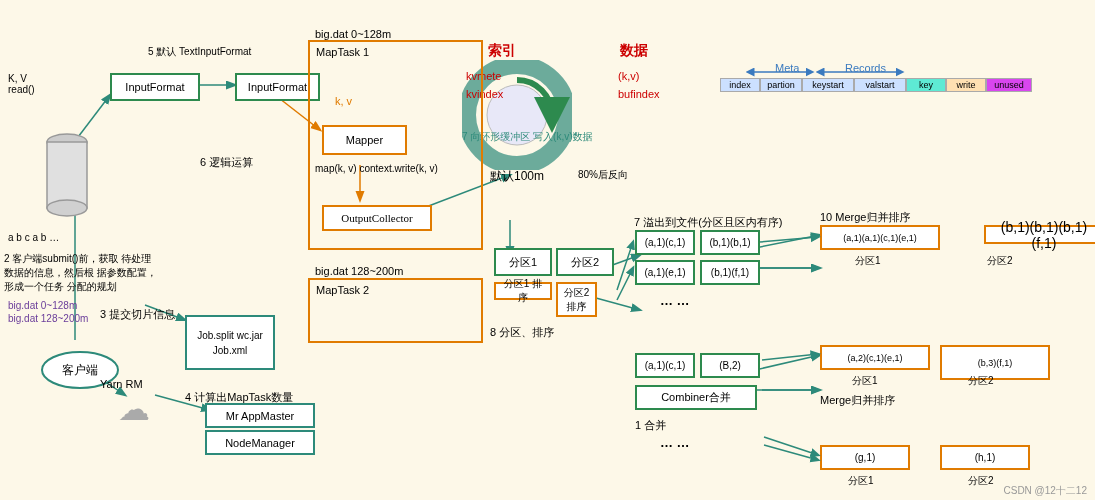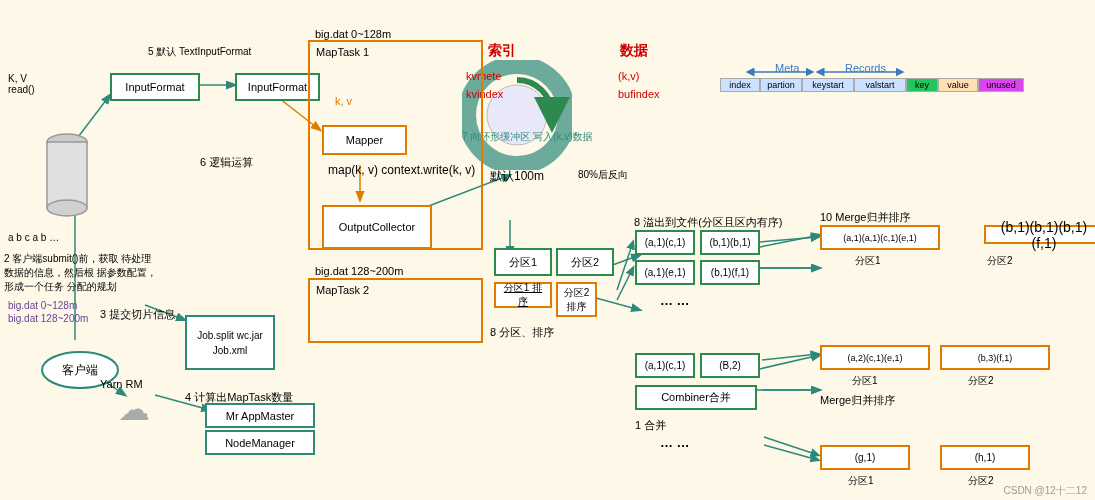--- a/index.html
+++ b/index.html
@@ -170,24 +170,24 @@
 <div class="text-label" style="left:200px;top:155px;font-size:11px;">6 逻辑运算</div>
 
 <div class="text-label" style="left:315px;top:28px;font-size:11px;">big.dat 0~128m</div>
 
 <div class="box box-orange" style="left:308px;top:40px;width:175px;height:210px;background:transparent;z-index:1;">
   <span style="position:absolute;top:4px;left:6px;font-size:11px;">MapTask 1</span>
 </div>
 
 <div class="box box-orange" style="left:322px;top:125px;width:85px;height:30px;z-index:2;">Mapper</div>
 
-<div class="text-label" style="left:328px;top:162px;font-size:12px;z-index:2;line-height:1.4;">map(k, v)
+<div class="text-label" style="left:315px;top:162px;font-size:10px;z-index:2;line-height:1.4;">map(k, v)
 context.write(k, v)</div>
 
-<div class="box box-orange" style="left:322px;top:205px;width:110px;height:44px;z-index:2;">OutputCollector</div>
+<div class="box box-orange" style="left:322px;top:205px;width:110px;height:26px;z-index:2;font-family:Liberation Serif, serif;">OutputCollector</div>
 
 <div class="text-label" style="left:335px;top:95px;font-size:11px;color:#e07b00;">k, v</div>
 
 <div class="text-label" style="left:315px;top:265px;font-size:11px;">big.dat 128~200m</div>
 
 <div class="box box-orange" style="left:308px;top:278px;width:175px;height:65px;background:transparent;">
   <span style="position:absolute;top:4px;left:6px;font-size:11px;">MapTask 2</span>
 </div>
 
 <svg style="position:absolute;left:462px;top:60px;width:110px;height:110px;" viewBox="0 0 110 110">
@@ -219,28 +219,28 @@
 <div class="text-label" style="left:462px;top:130px;font-size:10px;line-height:1.4;color:#2d8a7a;">7 向环形缓冲区
 写入(k,v)数据</div>
 
 <div class="text-label" style="left:490px;top:168px;font-size:12px;">默认100m</div>
 
 <div class="text-label" style="left:578px;top:168px;font-size:10px;">80%后反向</div>
 
 <div class="box box-green" style="left:494px;top:248px;width:58px;height:28px;">分区1</div>
 <div class="box box-green" style="left:556px;top:248px;width:58px;height:28px;">分区2</div>
 
-<div class="box box-orange" style="left:494px;top:282px;width:58px;height:26px;font-size:10px;text-decoration:underline;">分区1
+<div class="box box-orange" style="left:494px;top:282px;width:58px;height:18px;font-size:10px;">分区1
 排序</div>
 <div class="box box-orange" style="left:556px;top:282px;width:41px;height:35px;font-size:10px;">分区2
 排序</div>
 
 <div class="text-label" style="left:490px;top:325px;font-size:11px;">8 分区、排序</div>
 
-<div class="text-label" style="left:634px;top:215px;font-size:11px;">8 溢出到文件(分区且区内有序)</div>
+<div class="text-label" style="left:634px;top:215px;font-size:11px;">7 溢出到文件(分区且区内有序)</div>
 
 <div class="box box-green" style="left:635px;top:230px;width:60px;height:25px;font-size:10px;">(a,1)(c,1)</div>
 <div class="box box-green" style="left:700px;top:230px;width:60px;height:25px;font-size:10px;">(b,1)(b,1)</div>
 
 <div class="box box-green" style="left:635px;top:260px;width:60px;height:25px;font-size:10px;">(a,1)(e,1)</div>
 <div class="box box-green" style="left:700px;top:260px;width:60px;height:25px;font-size:10px;">(b,1)(f,1)</div>
 
 <div class="text-label" style="left:660px;top:293px;font-size:13px;font-weight:bold;">… …</div>
 
 <div class="text-label" style="left:820px;top:210px;font-size:11px;">10 Merge归并排序</div>
@@ -250,21 +250,21 @@
 
 <div class="text-label" style="left:855px;top:254px;font-size:10px;">分区1</div>
 <div class="text-label" style="left:987px;top:254px;font-size:10px;">分区2</div>
 
 <div class="box box-green" style="left:635px;top:353px;width:60px;height:25px;font-size:10px;">(a,1)(c,1)</div>
 <div class="box box-green" style="left:700px;top:353px;width:60px;height:25px;font-size:10px;">(B,2)</div>
 
 <div class="box box-green" style="left:635px;top:385px;width:122px;height:25px;font-size:11px;">Combiner合并</div>
 
 <div class="box box-orange" style="left:820px;top:345px;width:110px;height:25px;font-size:9px;">(a,2)(c,1)(e,1)</div>
-<div class="box box-orange" style="left:940px;top:345px;width:110px;height:25px;font-size:9px;">(b,3)(f,1)</div>
+<div class="box box-orange" style="left:940px;top:345px;width:110px;height:35px;font-size:9px;">(b,3)(f,1)</div>
 
 <div class="text-label" style="left:852px;top:374px;font-size:10px;">分区1</div>
 <div class="text-label" style="left:968px;top:374px;font-size:10px;">分区2</div>
 
 <div class="text-label" style="left:820px;top:393px;font-size:11px;">Merge归并排序</div>
 
 <div class="text-label" style="left:635px;top:418px;font-size:11px;">1 合并</div>
 
 <div class="text-label" style="left:660px;top:435px;font-size:13px;font-weight:bold;">… …</div>
 
@@ -276,22 +276,22 @@
 
 <div class="text-label text-blue" style="left:775px;top:62px;font-size:11px;">Meta</div>
 
 <div class="text-label text-blue" style="left:845px;top:62px;font-size:11px;">Records</div>
 
 <div style="position:absolute;left:720px;top:78px;display:flex;">
   <div style="border:1px solid #aaa;background:#cce0ff;padding:1px 4px;font-size:9px;min-width:40px;text-align:center;">index</div>
   <div style="border:1px solid #aaa;background:#cce0ff;padding:1px 4px;font-size:9px;min-width:42px;text-align:center;">partion</div>
   <div style="border:1px solid #aaa;background:#cce0ff;padding:1px 4px;font-size:9px;min-width:52px;text-align:center;">keystart</div>
   <div style="border:1px solid #aaa;background:#cce0ff;padding:1px 4px;font-size:9px;min-width:52px;text-align:center;">valstart</div>
-  <div style="border:1px solid #aaa;background:#22c55e;padding:1px 4px;font-size:9px;min-width:32px;text-align:center;">key</div>
-  <div style="border:1px solid #aaa;background:#ffe0b2;padding:1px 4px;font-size:9px;min-width:40px;text-align:center;">value</div>
+  <div style="border:1px solid #aaa;background:#5eead4;padding:1px 12px;font-size:9px;min-width:32px;text-align:center;">key</div>
+  <div style="border:1px solid #aaa;background:#ffe0b2;padding:1px 4px;font-size:9px;min-width:40px;text-align:center;">write</div>
   <div style="border:1px solid #aaa;background:#d946ef;padding:1px 4px;font-size:9px;min-width:46px;text-align:center;">unused</div>
 </div>
 
 <svg style="position:absolute;top:0;left:0;width:1095px;height:500px;pointer-events:none;">
 
   <line x1="760" y1="242" x2="818" y2="237" stroke="#2d8a7a" stroke-width="1.5" marker-end="url(#a1)"></line>
   <line x1="760" y1="268" x2="818" y2="268" stroke="#2d8a7a" stroke-width="1.5" marker-end="url(#a1)"></line>
 
   <line x1="762" y1="360" x2="818" y2="354" stroke="#2d8a7a" stroke-width="1.5" marker-end="url(#a1)"></line>
   <line x1="762" y1="390" x2="818" y2="390" stroke="#2d8a7a" stroke-width="1.5" marker-end="url(#a1)"></line>

